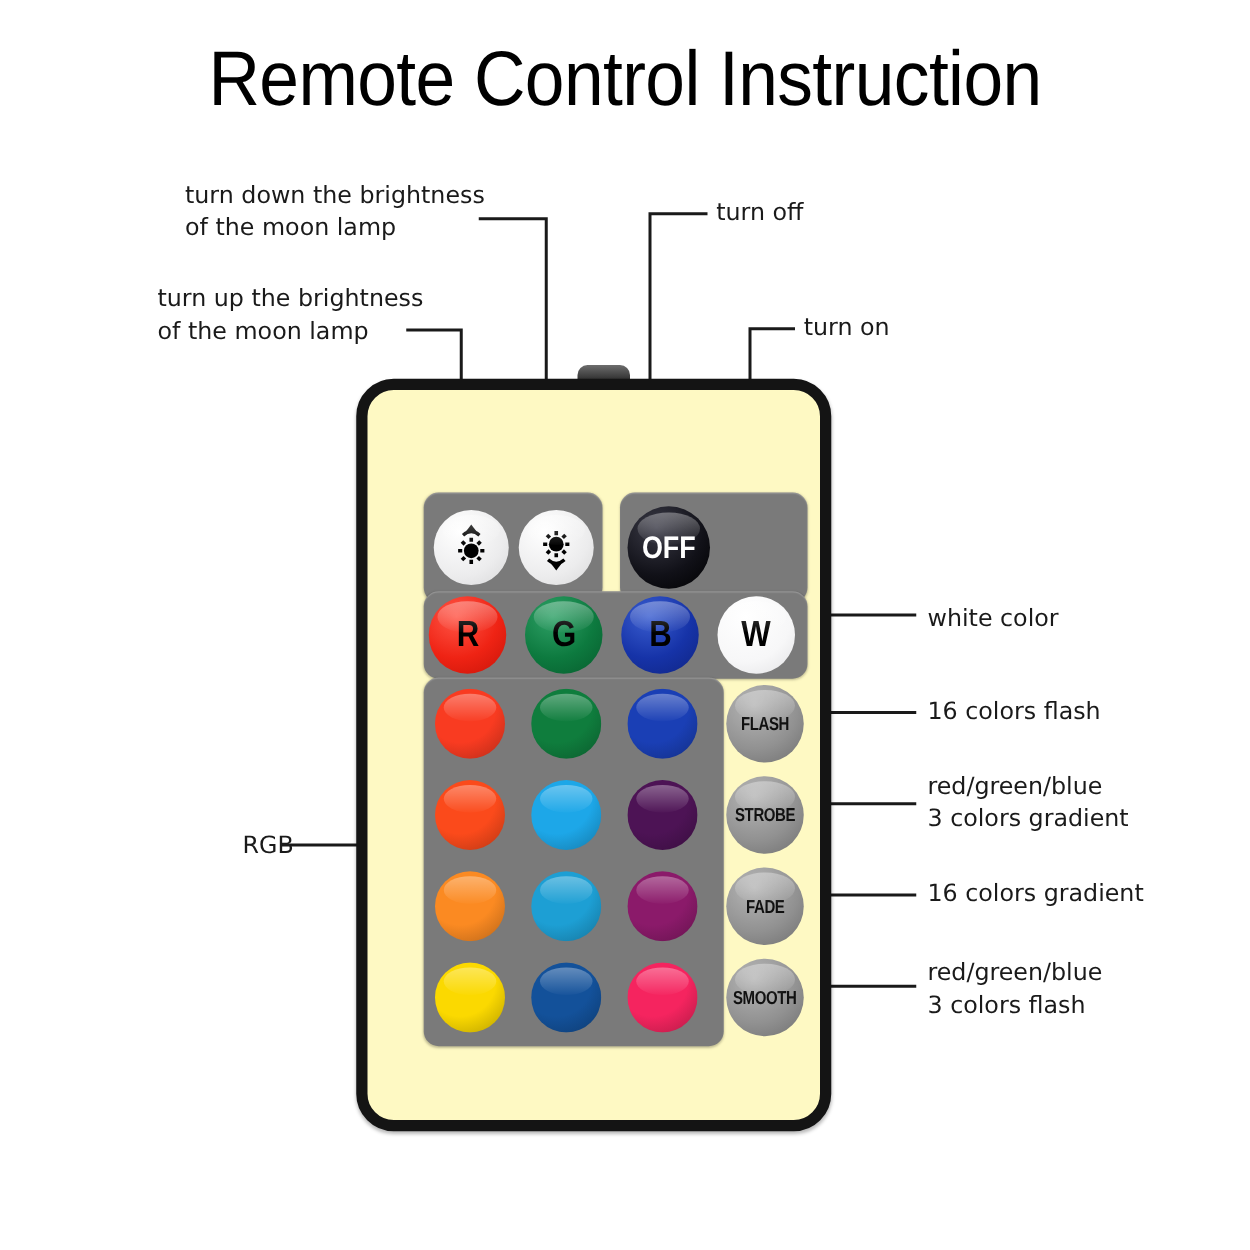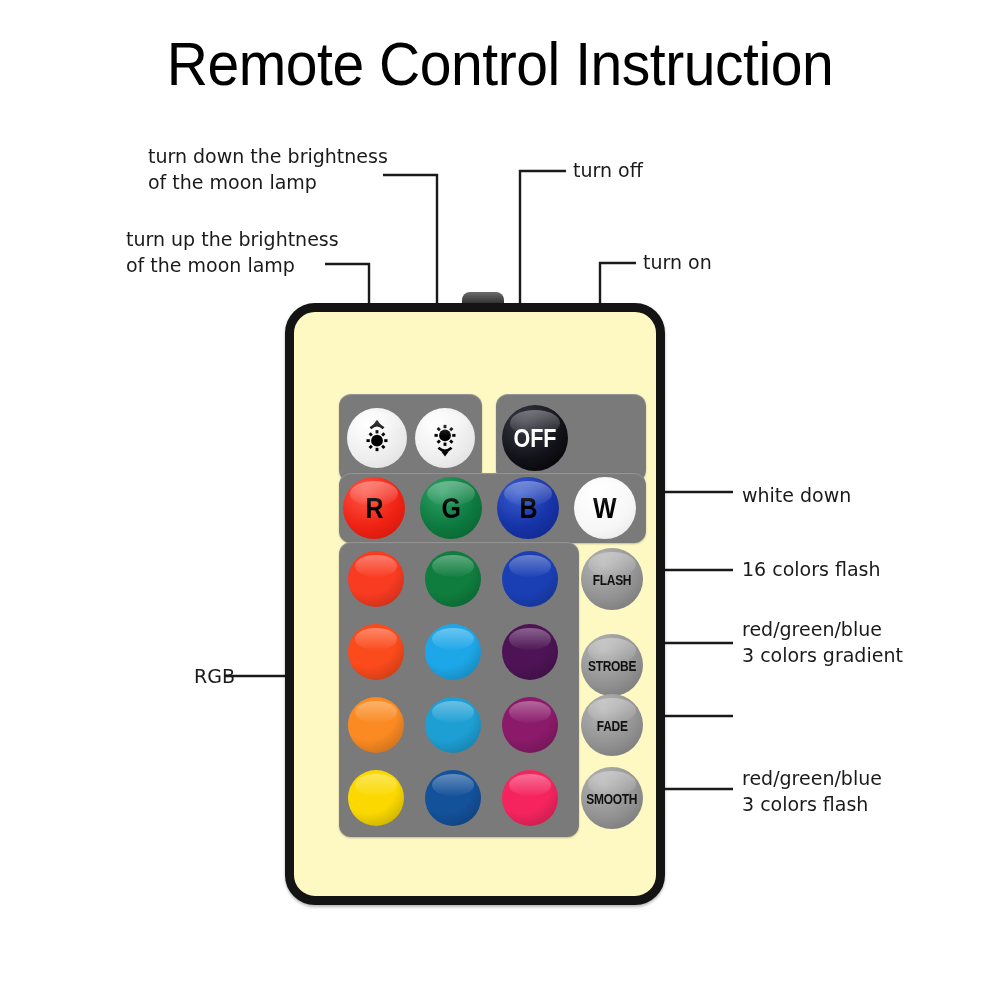--- a/index.html
+++ b/index.html
@@ -185,27 +185,28 @@
   <div class="callout" style="left:148px; top:143px; width:270px;">turn down the brightness
 of the moon lamp</div>
 
   <div class="callout" style="left:126px; top:226px; width:250px;">turn up the brightness
 of the moon lamp</div>
 
   <div class="callout" style="left:573px; top:157px;">turn off</div>
 
   <div class="callout" style="left:643px; top:249px;">turn on</div>
 
-  <div class="callout" style="left:742px; top:482px;">white down</div>
+  <div class="callout" style="left:742px; top:482px;">white color</div>
 
   <div class="callout" style="left:742px; top:556px;">16 colors flash</div>
 
   <div class="callout" style="left:742px; top:616px;">red/green/blue
 3 colors gradient</div>
 
+  <div class="callout" style="left:742px; top:702px;">16 colors gradient</div>
 
   <div class="callout" style="left:742px; top:765px;">red/green/blue
 3 colors flash</div>
 
   <div class="callout" style="left:194px; top:663px;">RGB</div>
 
   <svg id="leaders" viewBox="0 0 1000 1000" xmlns="http://www.w3.org/2000/svg">
     <g stroke="#1a1a1a" stroke-width="2.4" fill="none" stroke-linecap="butt">
 
       <path d="M 383 175 H 437 V 430"></path>
@@ -311,21 +312,21 @@
         <div class="key swatch glossy" style="position: absolute; left: 131px; top: 385px; background: radial-gradient(circle at 36% 26%, rgb(29, 159, 212), rgb(29, 159, 212) 52%, rgba(0, 0, 0, 0.28)) rgb(29, 159, 212);"></div>
         <div class="key swatch glossy" style="position: absolute; left: 208px; top: 385px; background: radial-gradient(circle at 36% 26%, rgb(139, 26, 106), rgb(139, 26, 106) 52%, rgba(0, 0, 0, 0.28)) rgb(139, 26, 106);"></div>
         <div class="key swatch glossy" style="position: absolute; left: 54px; top: 458px; background: radial-gradient(circle at 36% 26%, rgb(251, 217, 0), rgb(251, 217, 0) 52%, rgba(0, 0, 0, 0.28)) rgb(251, 217, 0);"></div>
         <div class="key swatch glossy" style="position: absolute; left: 131px; top: 458px; background: radial-gradient(circle at 36% 26%, rgb(19, 81, 154), rgb(19, 81, 154) 52%, rgba(0, 0, 0, 0.28)) rgb(19, 81, 154);"></div>
         <div class="key swatch glossy" style="position: absolute; left: 208px; top: 458px; background: radial-gradient(circle at 36% 26%, rgb(245, 36, 95), rgb(245, 36, 95) 52%, rgba(0, 0, 0, 0.28)) rgb(245, 36, 95);"></div>
       </div>
 
     <div class="key mode glossy" id="key-flash" style="left:287px; top:236px;">
       <span class="key-label">FLASH</span>
     </div>
-    <div class="key mode glossy" id="key-strobe" style="left:287px; top:322px;">
+    <div class="key mode glossy" id="key-strobe" style="left:287px; top:309px;">
       <span class="key-label">STROBE</span>
     </div>
     <div class="key mode glossy" id="key-fade" style="left:287px; top:382px;">
       <span class="key-label">FADE</span>
     </div>
     <div class="key mode glossy" id="key-smooth" style="left:287px; top:455px;">
       <span class="key-label">SMOOTH</span>
     </div>
 
   </div>

